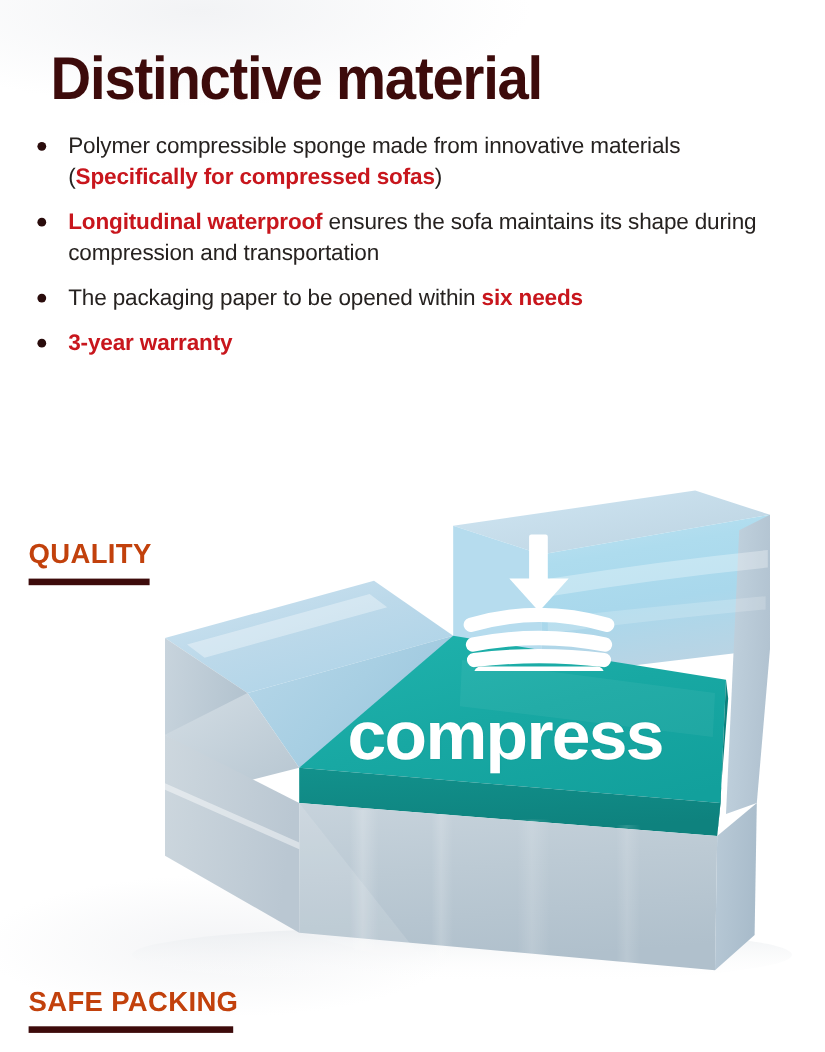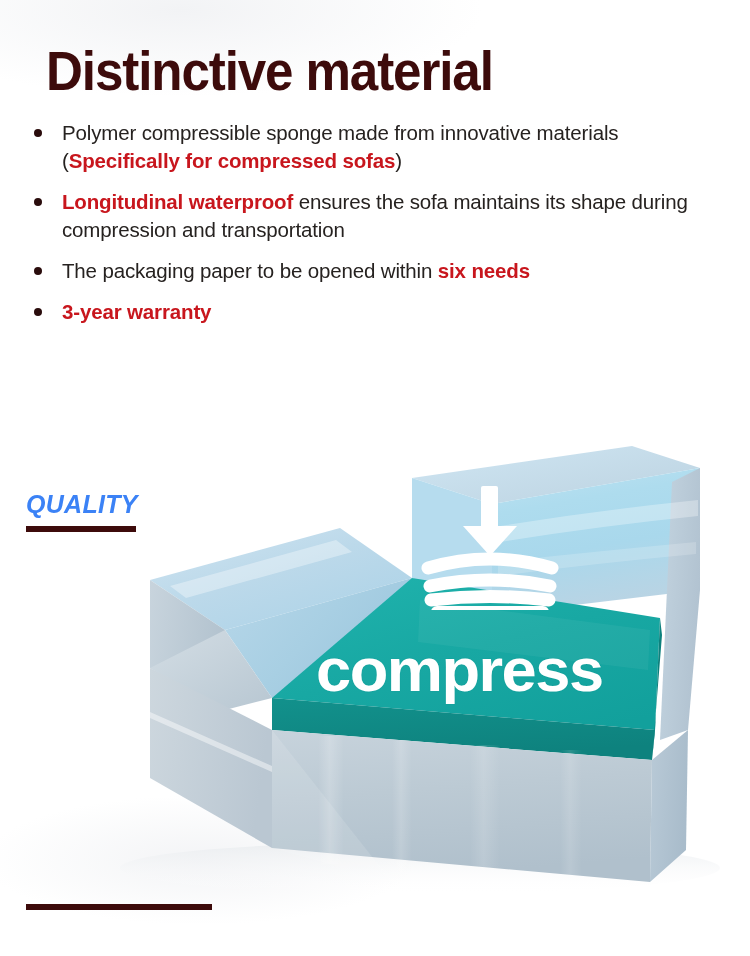--- a/index.html
+++ b/index.html
@@ -64,23 +64,22 @@
   .bullet-row.all-red {
     color:#c8161d;
     font-weight:bold;
   }
   .bullet-row .paren { color:#262220; }
 
   
   .sec-label {
     position:absolute;
     font-weight:bold;
-    color:#3b82f6;
+    color:#c2410c;
     letter-spacing:0.3px;
-    font-style:italic;
   }
   .sec-label .bar {
     display:block;
     height:6px;
     background:#3d0b0b;
     margin-top:7px;
   }
   #quality-label { left:26px; top:490px; font-size:25px; }
   #quality-label .bar { width:110px; }
   #packing-label { left:26px; top:897px; font-size:25px; }
@@ -247,14 +246,15 @@
   <div class="bullet-row"><span>The packaging paper to be opened within </span><span class="hl">six needs</span></div>
   <div class="bullet-row all-red"><span class="hl">3-year  warranty</span></div>
 </div>
 
 <div class="sec-label" id="quality-label">
   <span>QUALITY</span>
   <span class="bar"></span>
 </div>
 
 <div class="sec-label" id="packing-label">
+  <span>SAFE PACKING</span>
   <span class="bar"></span>
 </div>
 
 </body></html>

